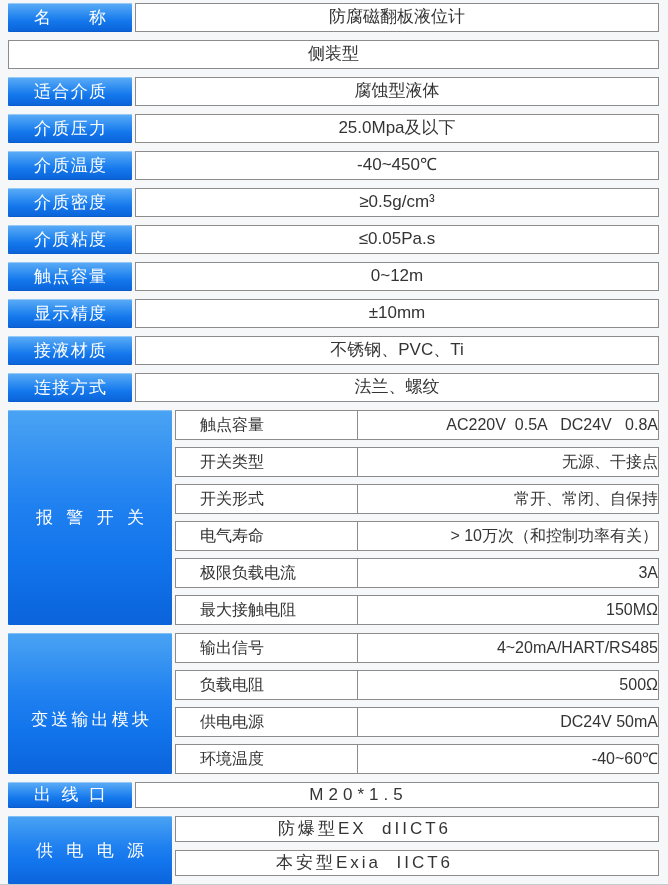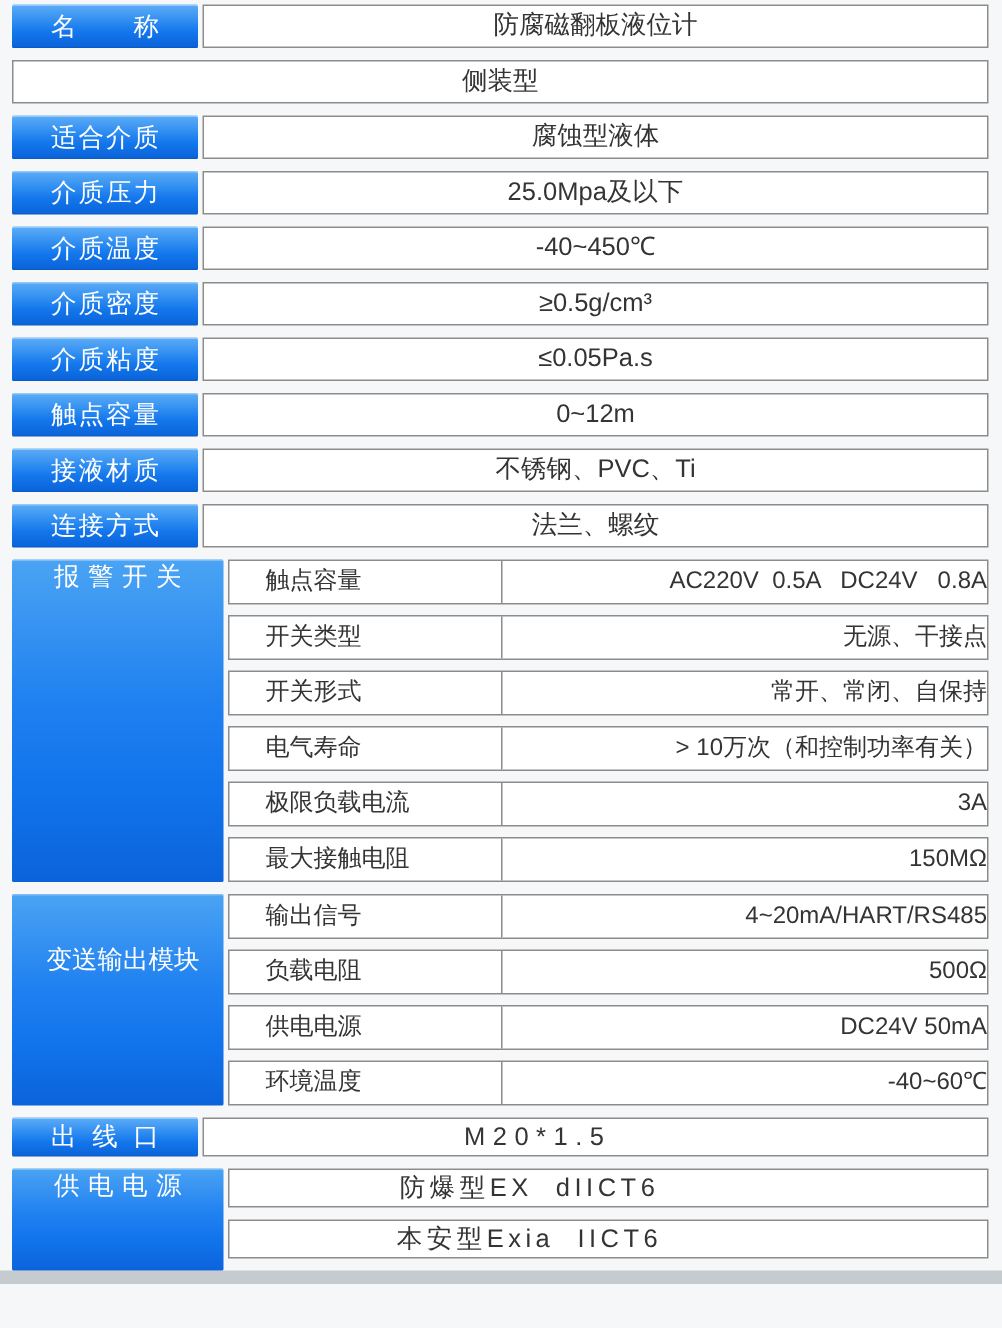--- a/index.html
+++ b/index.html
@@ -26,25 +26,25 @@
   .white-cell {
     flex: 1; height: 29px;
     background: #ffffff; border: 1px solid #8c8c8c;
     color: #343434; font-size: 17px; line-height: 26px;
     text-align: center; white-space: pre; overflow: hidden;
   }
 
   
   .group { display: flex; margin-bottom: 8px; }
   .group-label {
-    width: 141px; margin-right: 3px; flex: none;
+    width: 164px; margin-right: 3px; flex: none;
     background: linear-gradient(180deg, #4aa3f3 0%, #1f80f0 45%, #1274ec 70%, #0b63da 100%);
     box-shadow: inset 0 1px 0 rgba(255,255,255,0.3);
     border-radius: 1px;
-    color: #ffffff; display: flex; 
+    color: #ffffff; display: flex; align-items: center;
   }
   .group-label > span {
     display: block; width: 100%;
     font-size: 17px;
     text-align: justify; text-align-last: justify;
     padding: 0 28px; white-space: nowrap; overflow: hidden;
   }
   .group-label.long > span { padding: 0 23px; margin-top: 32px; }
   .group-rows { flex: 1; display: flex; flex-direction: column; }
   .subrow {
@@ -109,20 +109,24 @@
   </div>
   <div class="row">
     <div class="blue-label">介质粘度</div>
     <div class="white-cell">≤0.05Pa.s</div>
   </div>
   <div class="row">
     <div class="blue-label">触点容量</div>
     <div class="white-cell">0~12m</div>
   </div>
   <div class="row">
+    <div class="blue-label">显示精度</div>
+    <div class="white-cell">±10mm</div>
+  </div>
+  <div class="row">
     <div class="blue-label">接液材质</div>
     <div class="white-cell">不锈钢、PVC、Ti</div>
   </div>
   <div class="row">
     <div class="blue-label">连接方式</div>
     <div class="white-cell">法兰、螺纹</div>
   </div>
 
   <div class="group">
     <div class="group-label">

